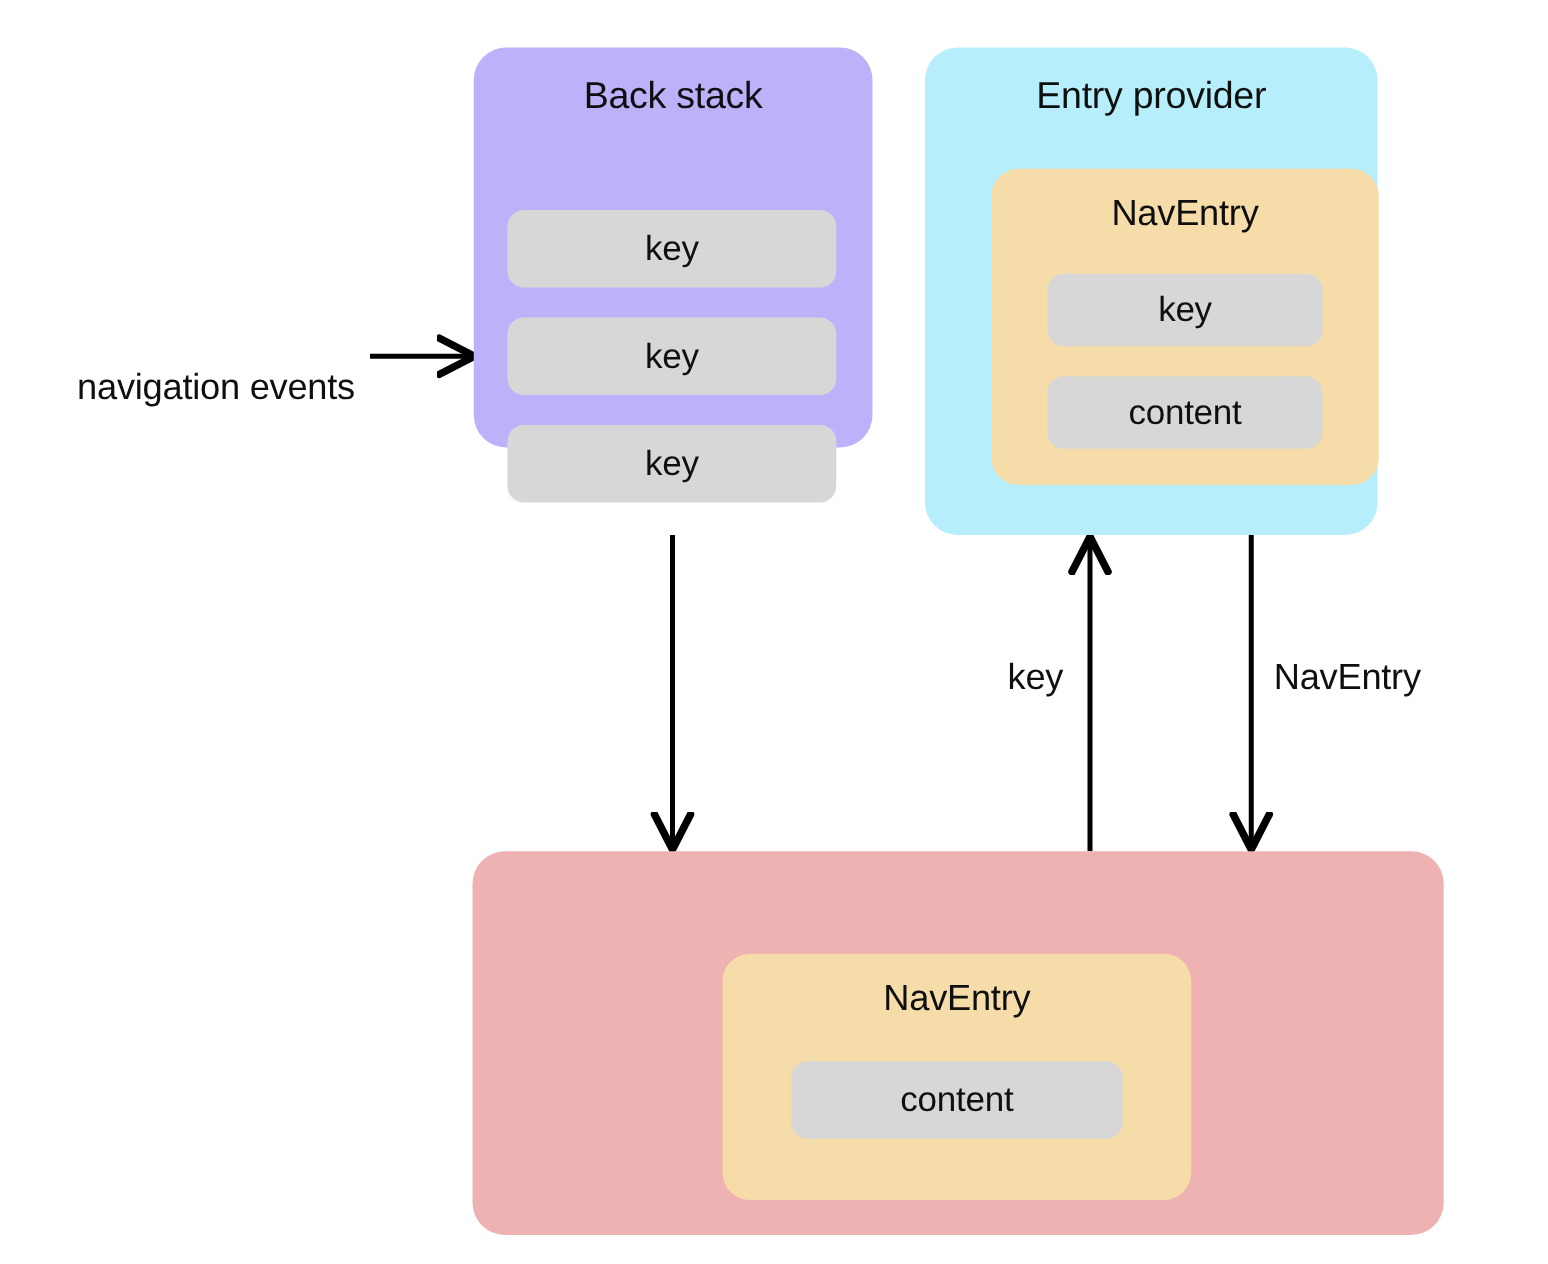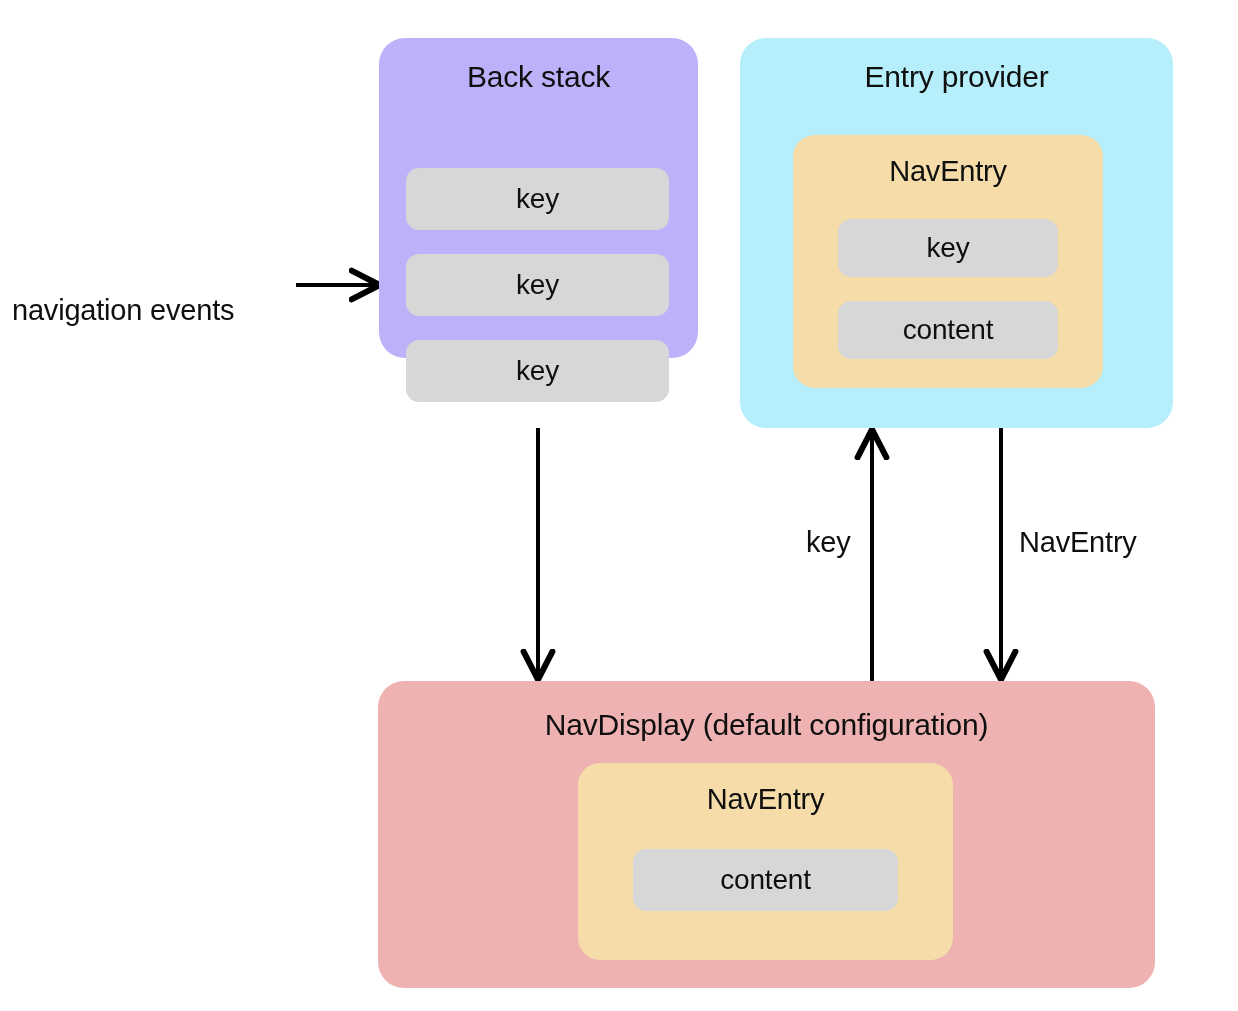--- a/index.html
+++ b/index.html
@@ -60,21 +60,21 @@
   #back-stack .box-title { top: 24px; }
   #back-stack .chip { left: 27px; width: 263px; height: 62px; }
   #bs-key-0 { top: 130px; }
   #bs-key-1 { top: 216px; }
   #bs-key-2 { top: 302px; }
 
   
   #entry-provider {
     left: 740px;
     top: 38px;
-    width: 433px;
+    width: 362px;
     height: 390px;
     background: #b6effb;
   }
   #entry-provider > .box-title { top: 24px; }
 
   #ep-naventry {
     left: 53px;
     top: 97px;
     width: 310px;
     height: 253px;
@@ -118,21 +118,21 @@
     color: #0f0f0f;
     font-size: 29px;
     line-height: 1.28;
     letter-spacing: -0.2px;
     white-space: pre;
   }
   #nav-events-label {
     left: 12px;
     top: 218px;
     width: 272px;
-    text-align: left;
+    text-align: right;
   }
   #key-edge-label {
     left: 806px;
     top: 524px;
   }
   #naventry-edge-label {
     left: 1019px;
     top: 524px;
   }
 
@@ -194,21 +194,20 @@
       <div class="box-title">NavEntry</div>
       <div class="chip" id="ep-key">key</div>
       <div class="chip" id="ep-content">content</div>
     </div>
   </div>
 
   <div class="free-label" id="key-edge-label">key</div>
   <div class="free-label" id="naventry-edge-label">NavEntry</div>
 
   <div class="box" id="nav-display">
-    <div class="box-title">NavDisplay (default configuration)</div>
 
     <div class="box" id="nd-naventry">
       <div class="box-title">NavEntry</div>
       <div class="chip" id="nd-content">content</div>
     </div>
   </div>
 
 </div>
 
 </body></html>

